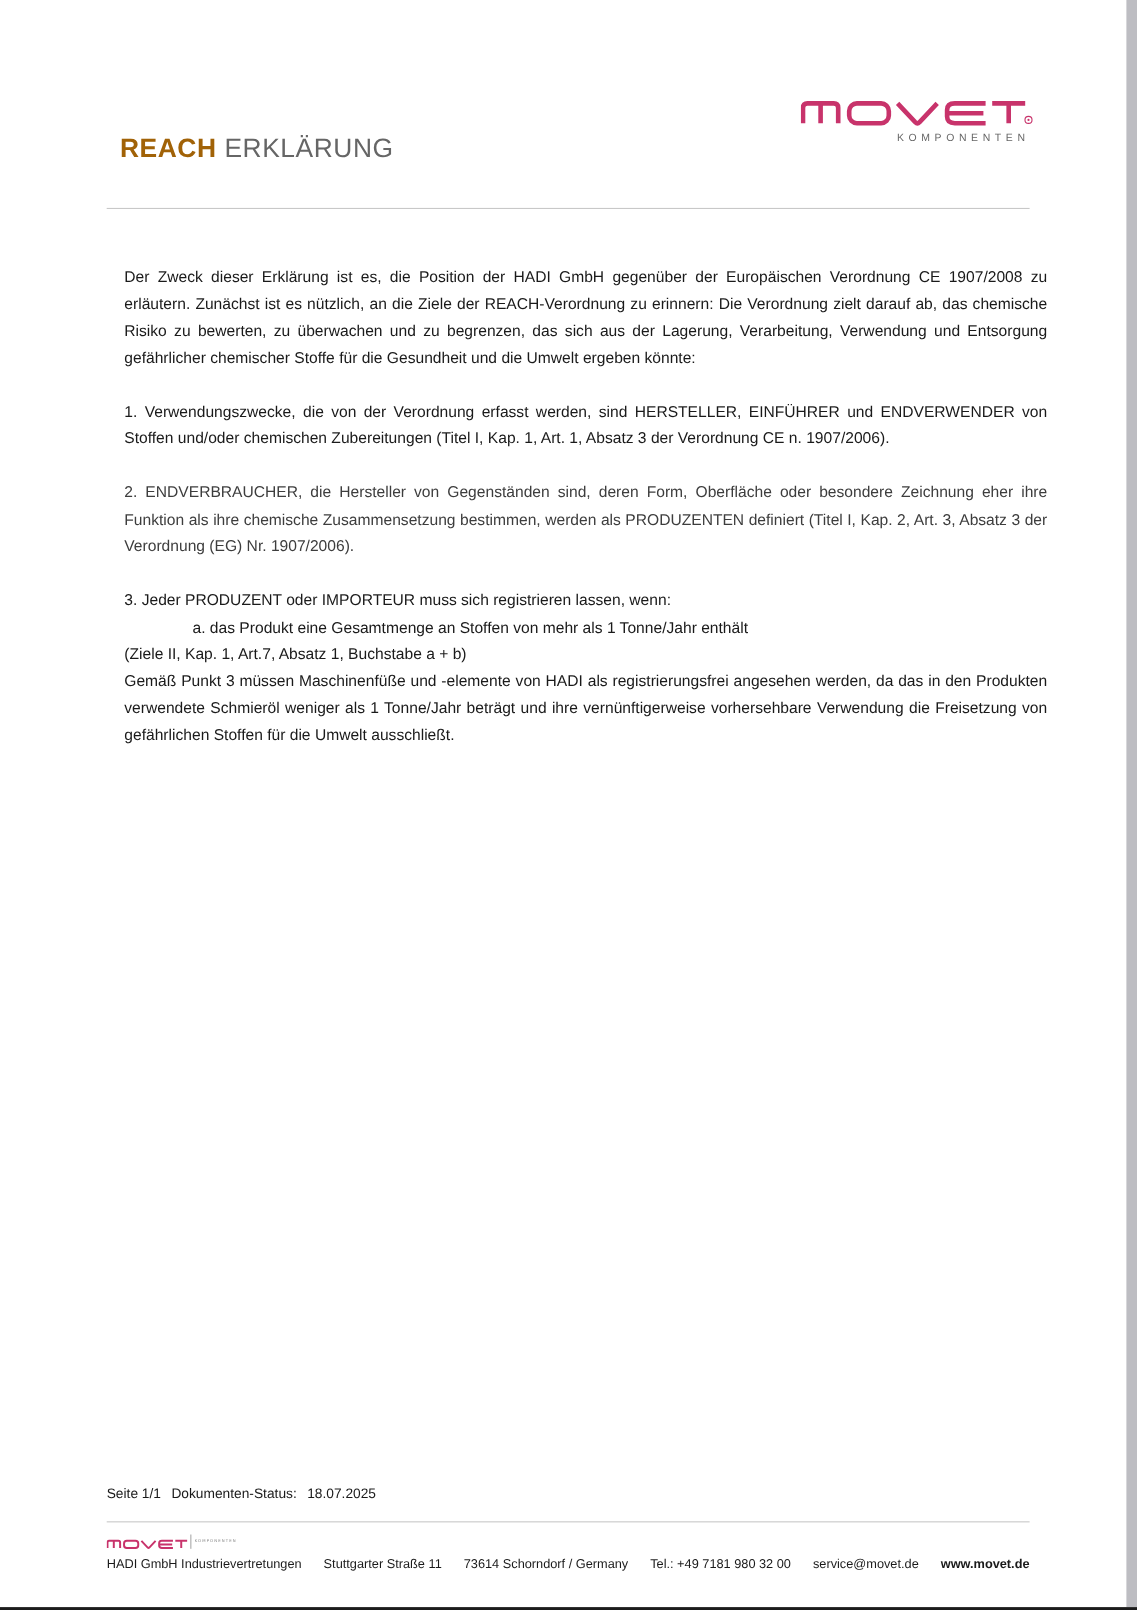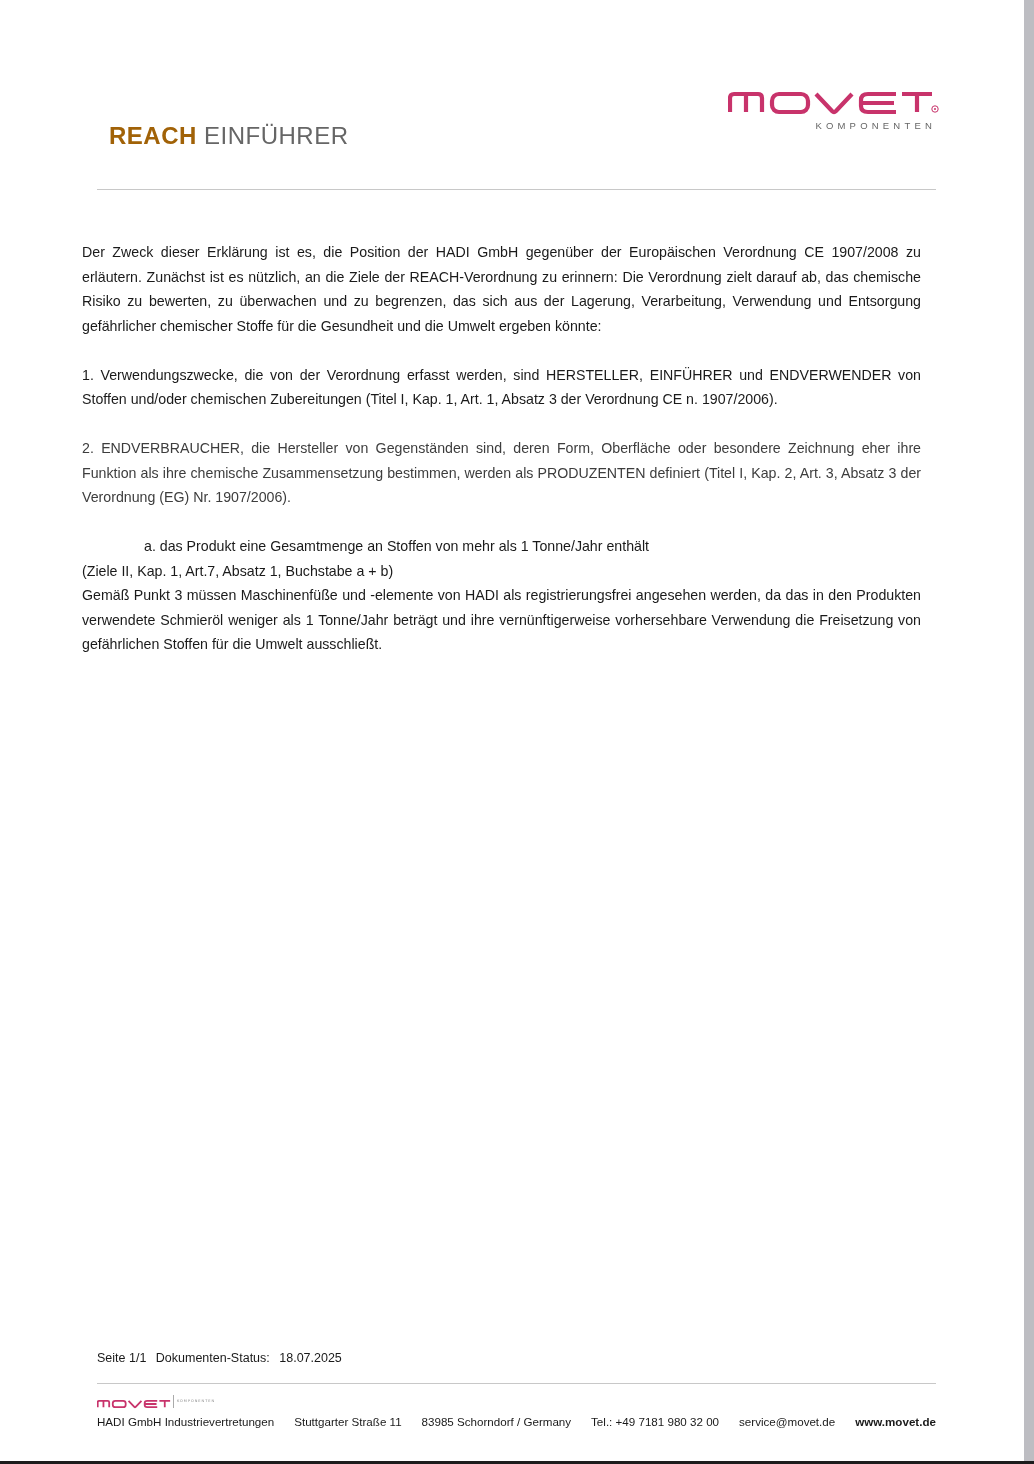--- a/index.html
+++ b/index.html
@@ -27,21 +27,21 @@
       font-family: "Liberation Sans", sans-serif;
     }
     .title b { font-weight: 700; color: #a16207; margin-left: 12px; }
     .title span.light { font-weight: 400; }
 
     .rule { position: absolute; left: 97px; width: 839px; height: 1px; background: #c8c8c8; }
     .rule.top { top: 189px; }
     .rule.foot { top: 1383px; }
 
     .body-text {
-      position: absolute; left: 82px; top: 240px; width: 839px;
+      position: absolute; left: 113px; top: 240px; width: 839px;
       font-size: 14.2px; line-height: 24.5px; color: #1a1a1a;
       text-align: justify;
       font-family: "Liberation Sans", sans-serif;
     }
     .body-text p { margin: 0 0 24.5px 0; }
     .body-text p.nogap { margin: 0; }
     .body-text .sub { padding-left: 62px; text-align: left; }
     .gray { color: #3d3d3d; }
 
     .status {
@@ -84,29 +84,30 @@
         <path d="M174 4 H204 M189 4 V22"></path>
       </g>
       <circle cx="207" cy="19" r="3.2" fill="none" stroke="#c8336b" stroke-width="1"></circle>
       <circle cx="207" cy="19" r="1" fill="#c8336b"></circle>
     </svg>
     <div class="logo-sub">KOMPONENTEN</div>
   </div>
 
   <div class="title">
     <b>REACH</b>
-    <span class="light">EINFÜHRER</span>
+    <span class="light">ERKLÄRUNG</span>
   </div>
 
   <div class="rule top"></div>
 
   <div class="body-text">
     <p>Der Zweck dieser Erklärung ist es, die Position der HADI GmbH gegenüber der Europäischen Verordnung CE 1907/2008 zu erläutern. Zunächst ist es nützlich, an die Ziele der REACH-Verordnung zu erinnern: Die Verordnung zielt darauf ab, das chemische Risiko zu bewerten, zu überwachen und zu begrenzen, das sich aus der Lagerung, Verarbeitung, Verwendung und Entsorgung gefährlicher chemischer Stoffe für die Gesundheit und die Umwelt ergeben könnte:</p>
     <p>1. Verwendungszwecke, die von der Verordnung erfasst werden, sind HERSTELLER, EINFÜHRER und ENDVERWENDER von Stoffen und/oder chemischen Zubereitungen (Titel I, Kap. 1, Art. 1, Absatz 3 der Verordnung CE n. 1907/2006).</p>
     <p class="gray">2. ENDVERBRAUCHER, die Hersteller von Gegenständen sind, deren Form, Oberfläche oder besondere Zeichnung eher ihre Funktion als ihre chemische Zusammensetzung bestimmen, werden als PRODUZENTEN definiert (Titel I, Kap. 2, Art. 3, Absatz 3 der Verordnung (EG) Nr. 1907/2006).</p>
+    <p class="nogap">3. Jeder PRODUZENT oder IMPORTEUR muss sich registrieren lassen, wenn:</p>
     <p class="nogap sub">a. das Produkt eine Gesamtmenge an Stoffen von mehr als 1 Tonne/Jahr enthält</p>
     <p class="nogap">(Ziele II, Kap. 1, Art.7, Absatz 1, Buchstabe a + b)</p>
     <p class="nogap">Gemäß Punkt 3 müssen Maschinenfüße und -elemente von HADI als registrierungsfrei angesehen werden, da das in den Produkten verwendete Schmieröl weniger als 1 Tonne/Jahr beträgt und ihre vernünftigerweise vorhersehbare Verwendung die Freisetzung von gefährlichen Stoffen für die Umwelt ausschließt.</p>
   </div>
 
   <div class="status">
     <span>Seite 1/1</span>
     <span>Dokumenten-Status:</span>
     <span>18.07.2025</span>
   </div>
@@ -123,21 +124,21 @@
         <path d="M174 4 H204 M189 4 V22"></path>
       </g>
     </svg>
     <div class="foot-logo-bar"></div>
     <div class="foot-logo-sub">KOMPONENTEN</div>
   </div>
 
   <div class="footer">
     <span>HADI GmbH Industrievertretungen</span>
     <span>Stuttgarter Straße 11</span>
-    <span>83985 Schorndorf / Germany</span>
+    <span>73614 Schorndorf / Germany</span>
     <span>Tel.: +49 7181 980 32 00</span>
     <span>service@movet.de</span>
     <span class="web">www.movet.de</span>
   </div>
 </div>
 
 <div class="scrollbar"></div>
 <div class="bottom-edge"></div>
 
 </body></html>

